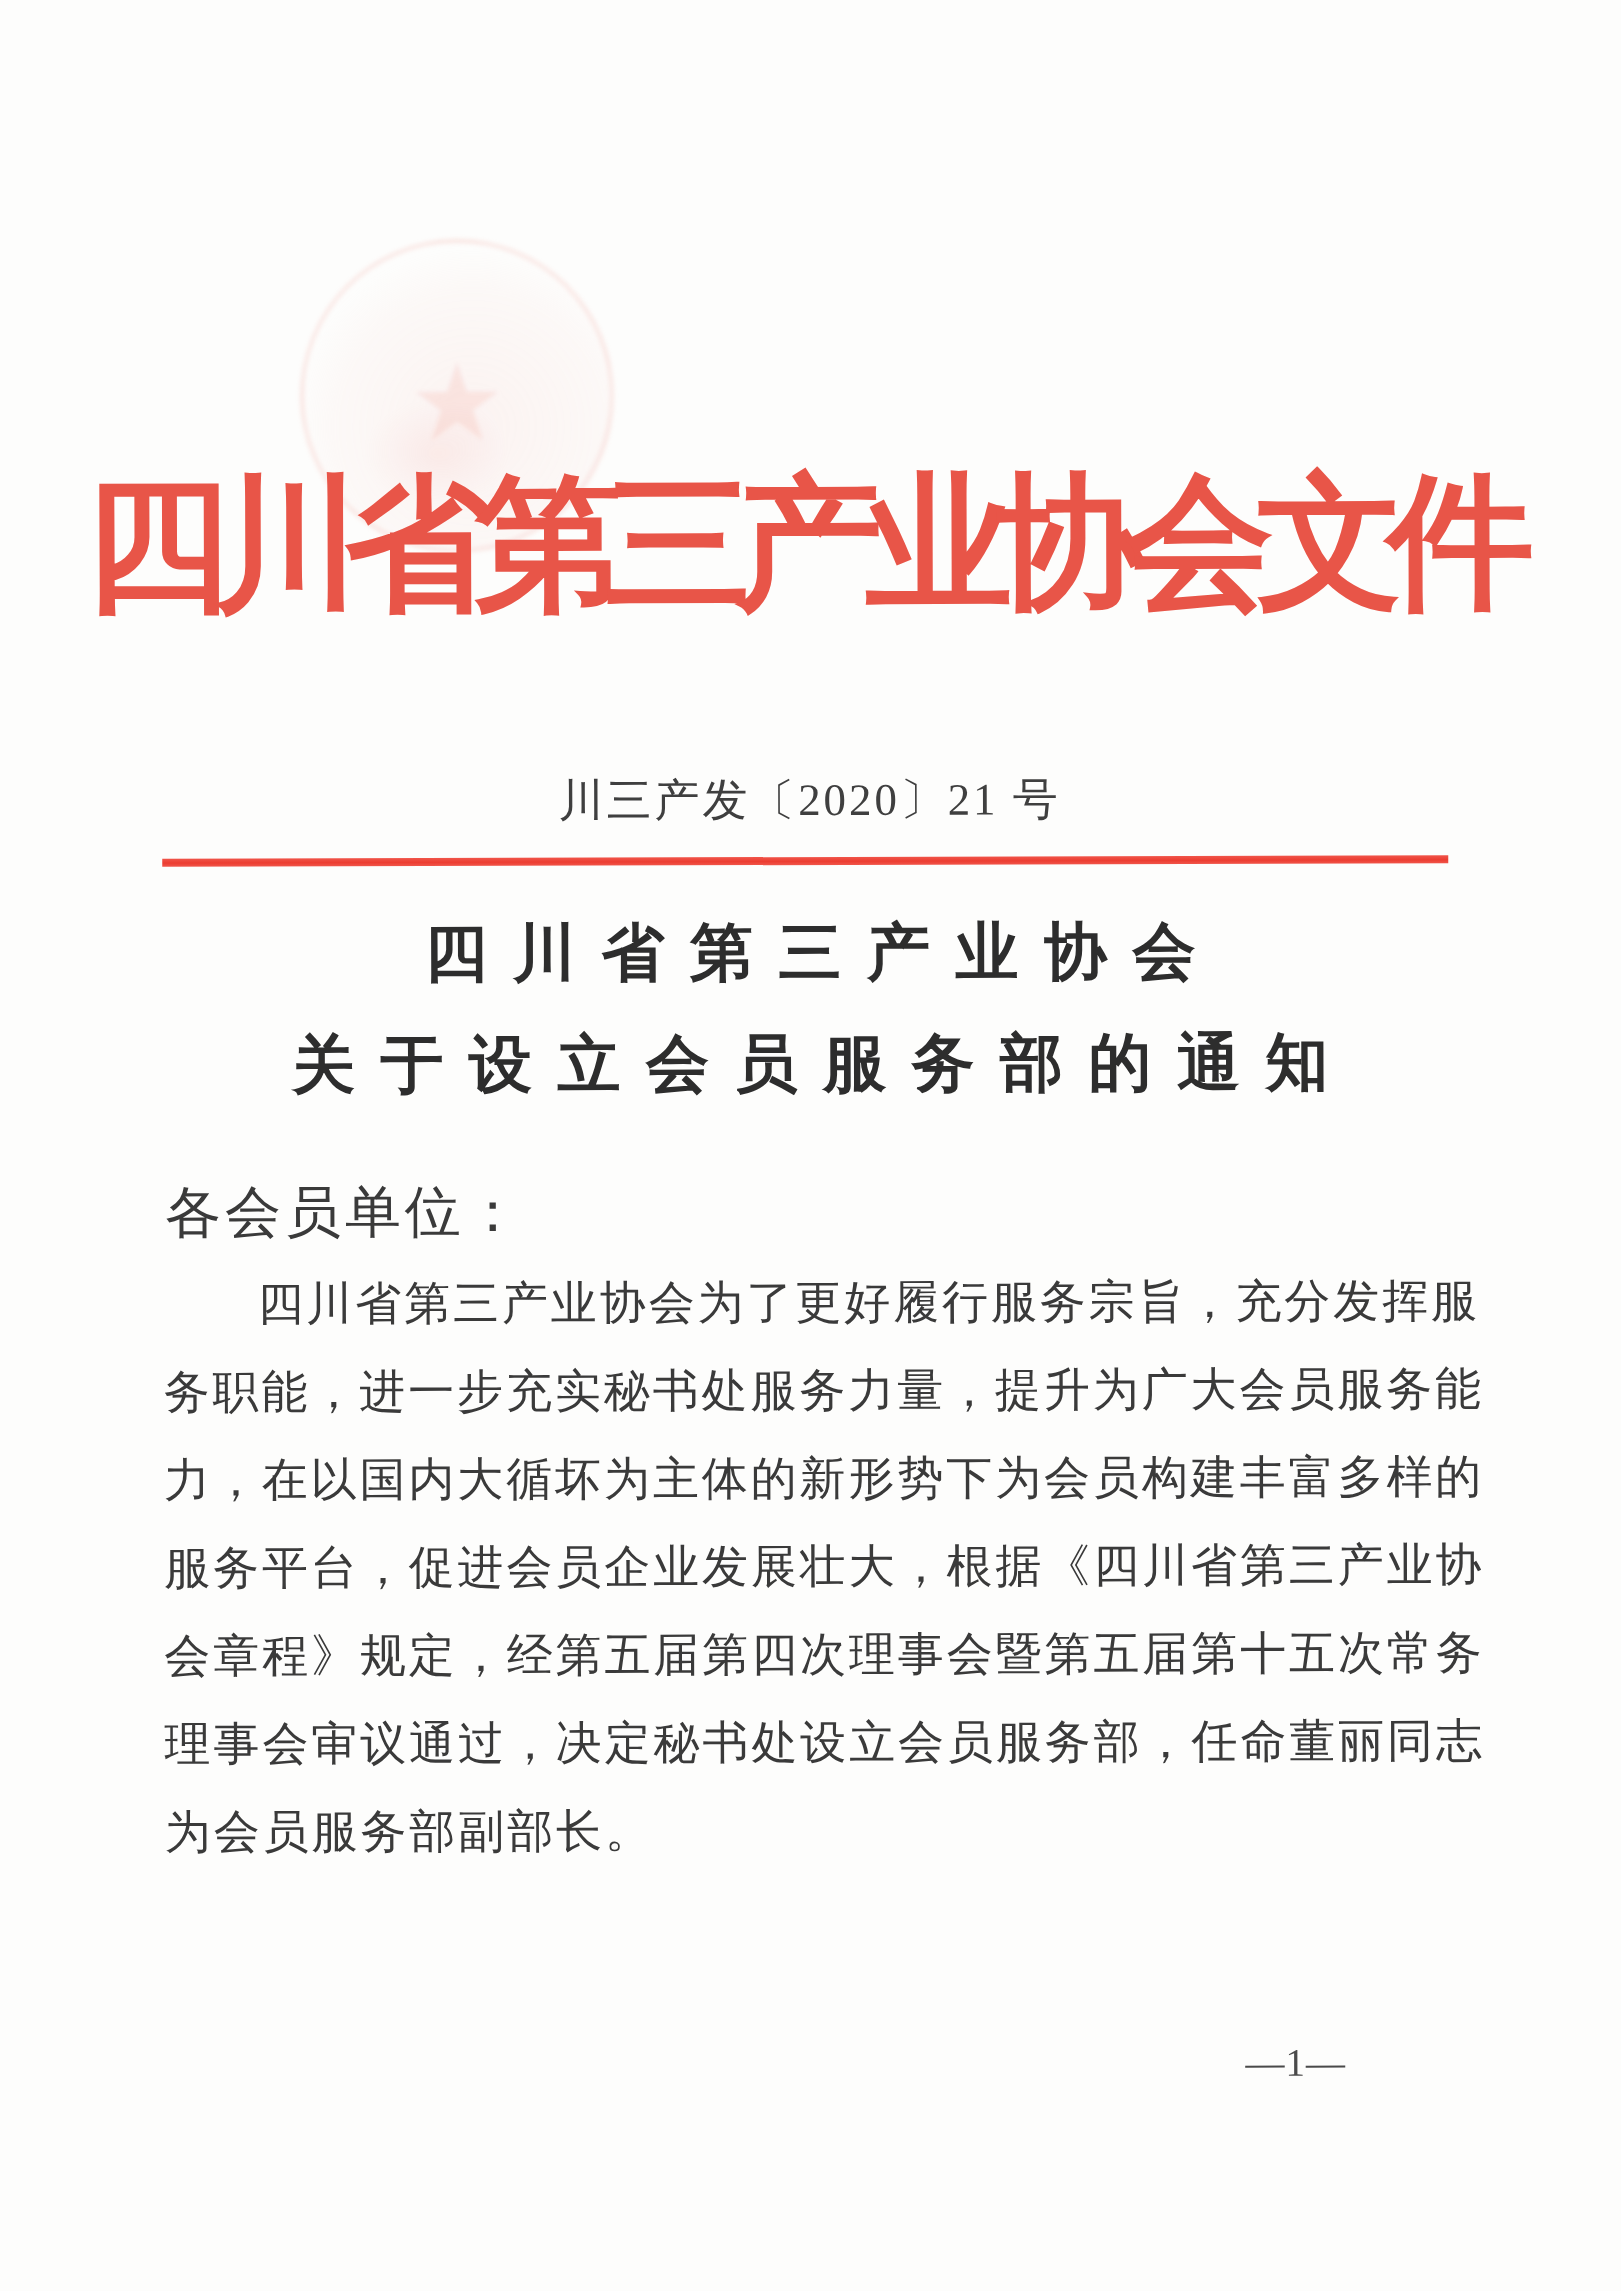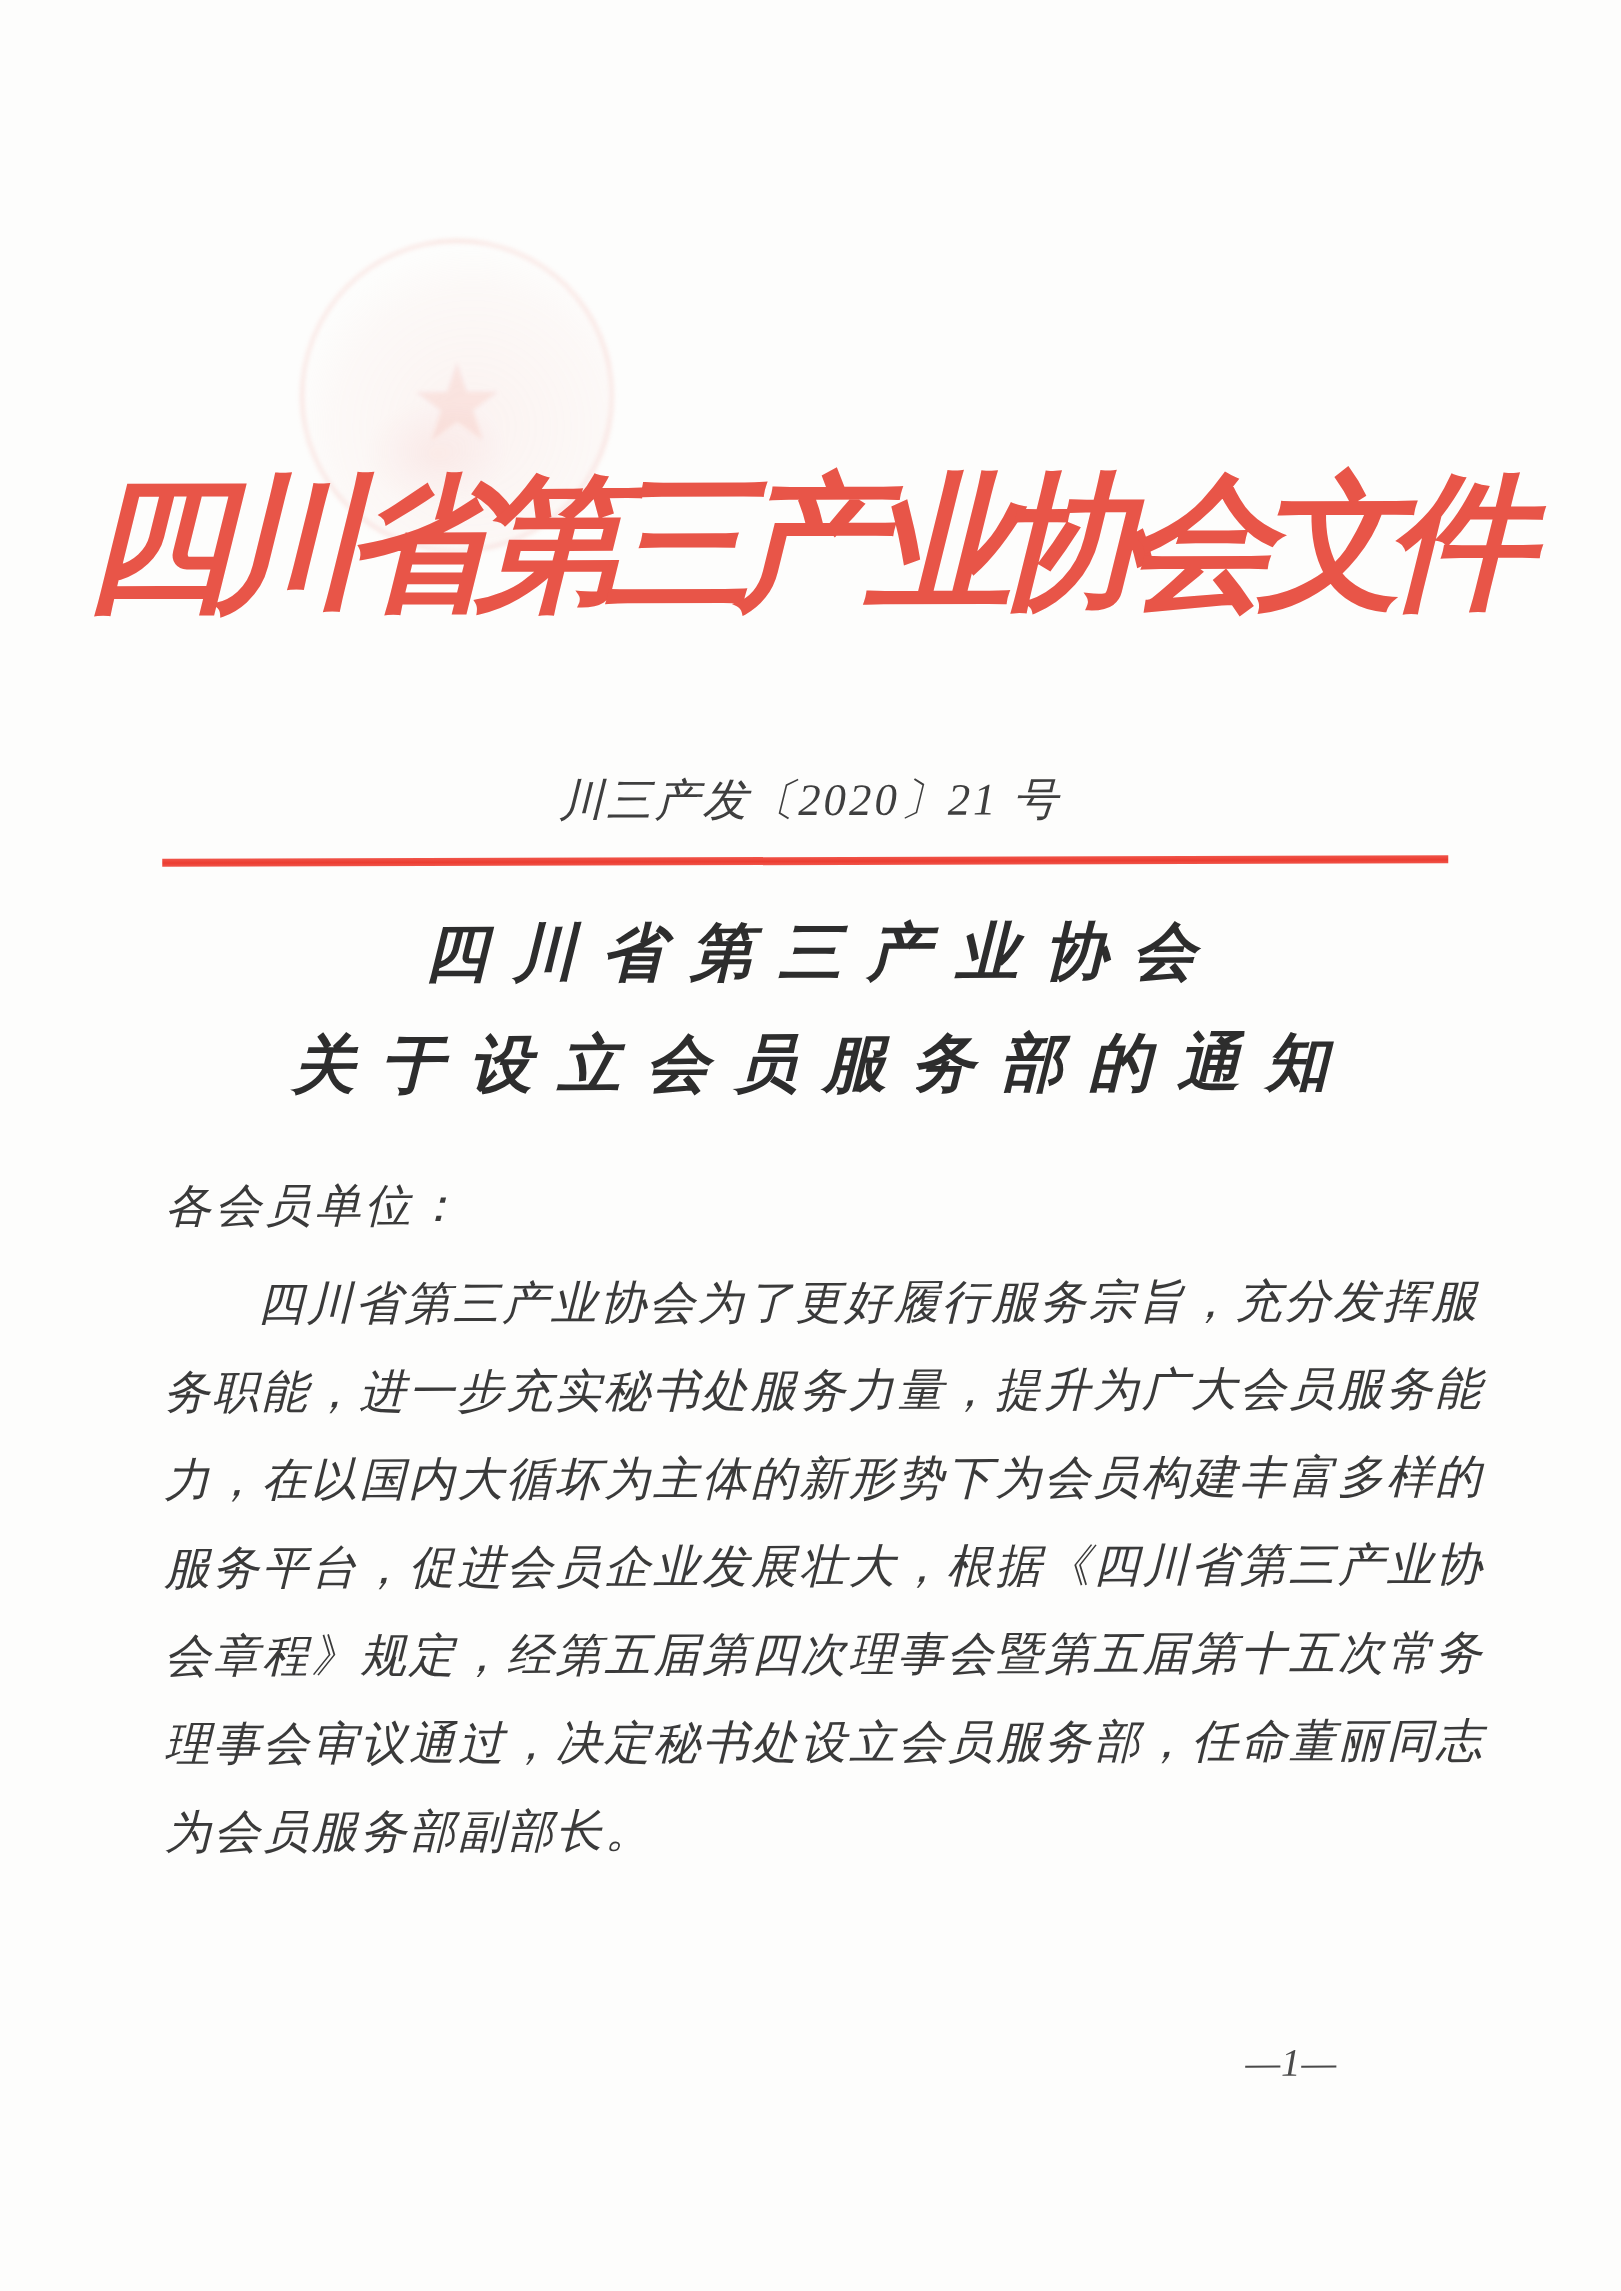--- a/index.html
+++ b/index.html
@@ -8,21 +8,20 @@
     background: #e8e8e8;
   }
   .page {
     position: relative;
     width: 1621px;
     height: 2292px;
     margin: 0 auto;
     background: #fdfdfc;
     overflow: hidden;
     font-family: "Liberation Serif", "DejaVu Serif", serif;
-    font-style: italic;
   }
   
   .content {
     position: absolute;
     inset: 0;
     transform: rotate(-0.15deg);
     transform-origin: 50% 50%;
   }
 
   
@@ -105,21 +104,21 @@
     color: #2d2d2d;
     font-family: "Liberation Sans", "DejaVu Sans", sans-serif;
   }
   .title-line1 { top: 910px; }
   .title-line2 { top: 1021px; }
 
   .salutation {
     position: absolute;
     top: 1174px;
     left: 165px;
-    font-size: 46px;
+    font-size: 56px;
     letter-spacing: 3.9px;
     color: #3a3a3a;
     text-align: right;
   }
 
   .body-paragraph {
     position: absolute;
     top: 1259px;
     left: 163px;
     width: 1309px;

